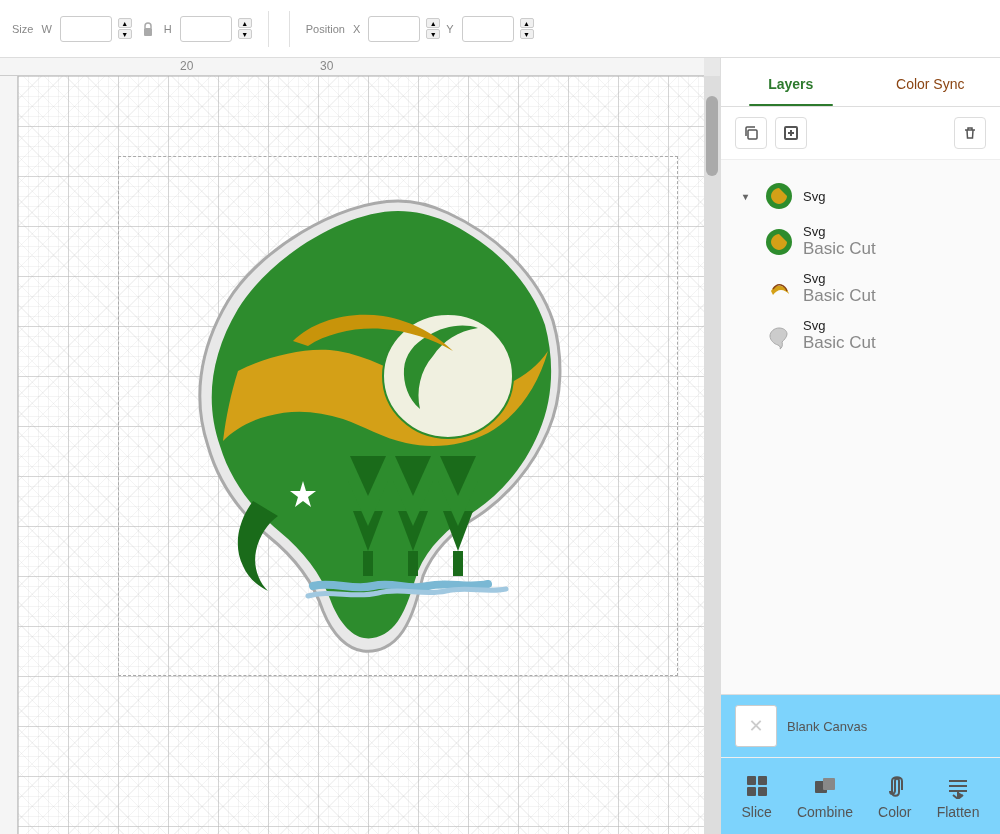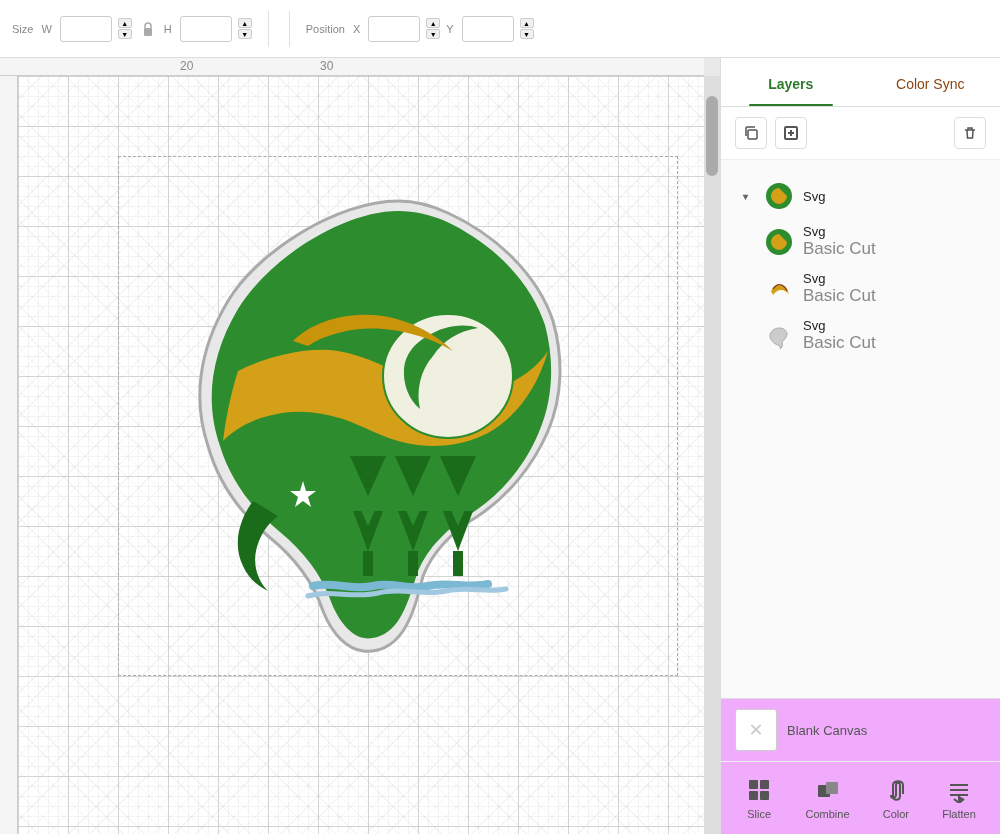--- a/index.html
+++ b/index.html
@@ -330,21 +330,21 @@
       color: #888;
     }
 
     .layer-child {
       padding-left: 28px;
     }
 
     
     .bottom-panel {
       border-top: 1px solid #ddd;
-      background: #f0abfc;
+      background: #7dd3fc;
     }
 
     .blank-canvas-row {
       display: flex;
       align-items: center;
       padding: 10px 14px;
       gap: 10px;
       border-bottom: 1px solid #eee;
     }
     .blank-canvas-preview {
@@ -385,21 +385,21 @@
     .bottom-action-icon {
       width: 28px;
       height: 28px;
       display: flex;
       align-items: center;
       justify-content: center;
       font-size: 16px;
       color: #444;
     }
     .bottom-action-label {
-      font-size: 11px;
+      font-size: 14px;
       color: #555;
     }
   </style>
 </head>
 <body>
 
 <div class="toolbar">
   <div class="toolbar-group">
     <span class="toolbar-label">Size</span>
     <span class="toolbar-label">W</span>

